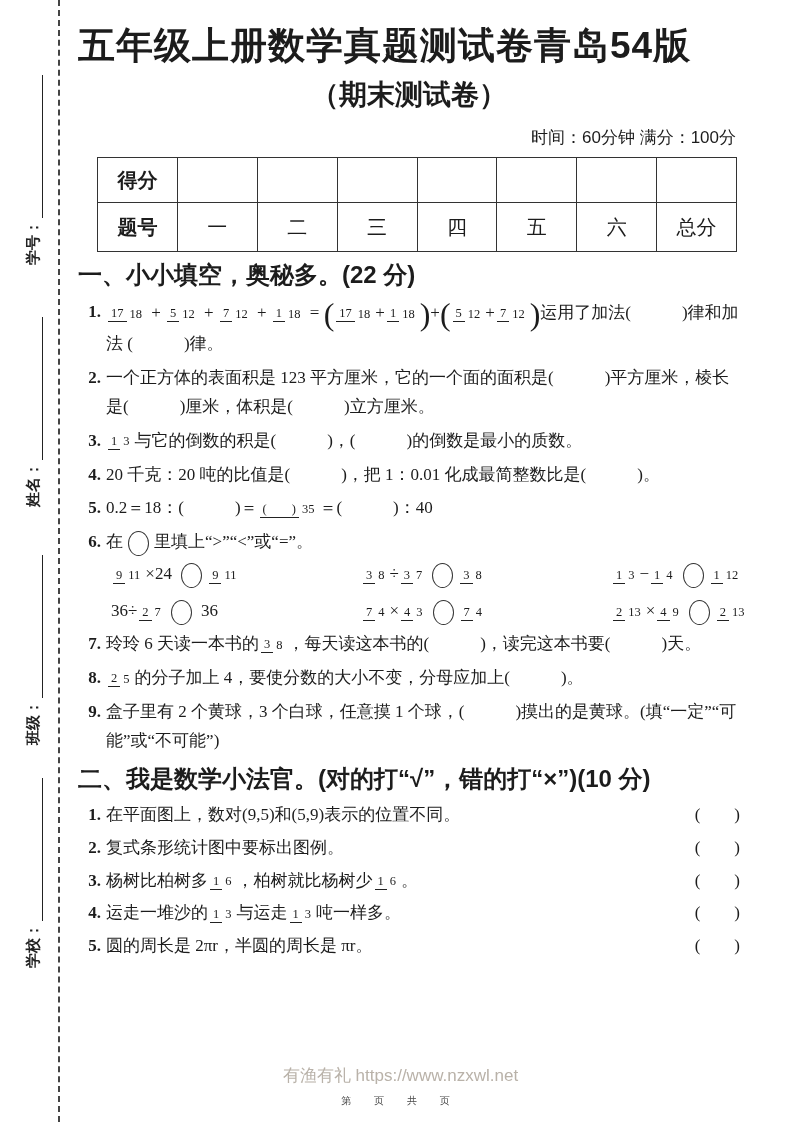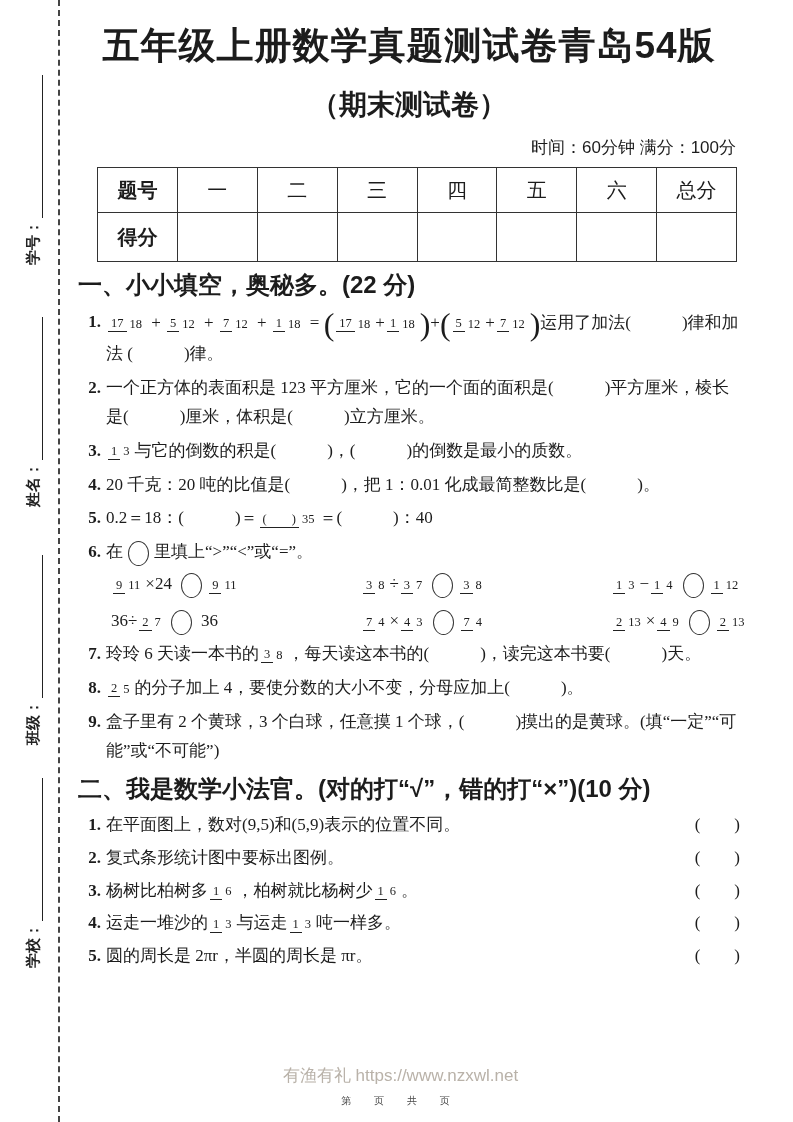--- a/index.html
+++ b/index.html
@@ -13,24 +13,24 @@
   .side-field { position:absolute; left:-62px; width:190px; height:34px;
                 transform:rotate(-90deg); transform-origin:center;
                 display:flex; align-items:center;
                 font-family:"Liberation Sans", sans-serif; font-size:15px;
                 font-weight:600; color:#222; }
   .side-blank { flex:1; border-bottom:1.6px solid #222; height:58%; margin-left:2px; }
   .f1 { top:153px; } .f2 { top:395px; } .f3 { top:633px; } .f4 { top:856px; }
 
   
   .main { position:absolute; left:78px; width:662px; top:0; padding-top:22px; }
-  .title { text-align:center; font-family:"Liberation Sans", sans-serif;
+  .title { font-family:"Liberation Sans", sans-serif;
            font-size:37px; font-weight:900; letter-spacing:1px; line-height:48px; }
   .subtitle { text-align:center; font-family:"Liberation Sans", sans-serif;
-              font-size:28px; font-weight:900; margin-top:16px; }
+              font-size:28px; font-weight:900; margin-top:6px; }
   .meta { text-align:right; font-family:"Liberation Sans", sans-serif;
           font-size:17px; font-weight:400; margin-top:12px; padding-right:4px; }
 
   table.score-table { border-collapse:collapse; width:640px; margin:8px 0 0 19px;
                       table-layout:fixed; }
   table.score-table td { border:1.6px solid #333; text-align:center;
                          font-size:20px; height:45px; }
   table.score-table td.lab { font-family:"Liberation Sans", sans-serif; font-weight:700; }
   table.score-table tr:last-child td { height:49px; }
 
@@ -89,39 +89,39 @@
 </div>
 
 <div class="main">
   <h1 class="title">五年级上册数学真题测试卷青岛54版</h1>
   <h2 class="subtitle">（期末测试卷）</h2>
   <div class="meta">时间：60分钟  满分：100分</div>
 
   <table class="score-table">
     <tbody>
         <tr>
+      <td class="lab">得分</td>
+      <td></td>
+      <td></td>
+      <td></td>
+      <td></td>
+      <td></td>
+      <td></td>
+      <td></td>
+    </tr>
+    <tr>
       <td class="lab">题号</td>
       <td>一</td>
       <td>二</td>
       <td>三</td>
       <td>四</td>
       <td>五</td>
       <td>六</td>
       <td>总分</td>
     </tr>
-    <tr>
-      <td class="lab">得分</td>
-      <td></td>
-      <td></td>
-      <td></td>
-      <td></td>
-      <td></td>
-      <td></td>
-      <td></td>
-    </tr>
   </tbody>
     </table>
 
   <div class="sec-heading">一、小小填空，奥秘多。(22 分)</div>
 
   <div class="question">
     <span class="q-num">1.</span>
     <div class="q-body"><span class="frac">
           <span class="fn">17</span>
           <span class="fd">18</span>

